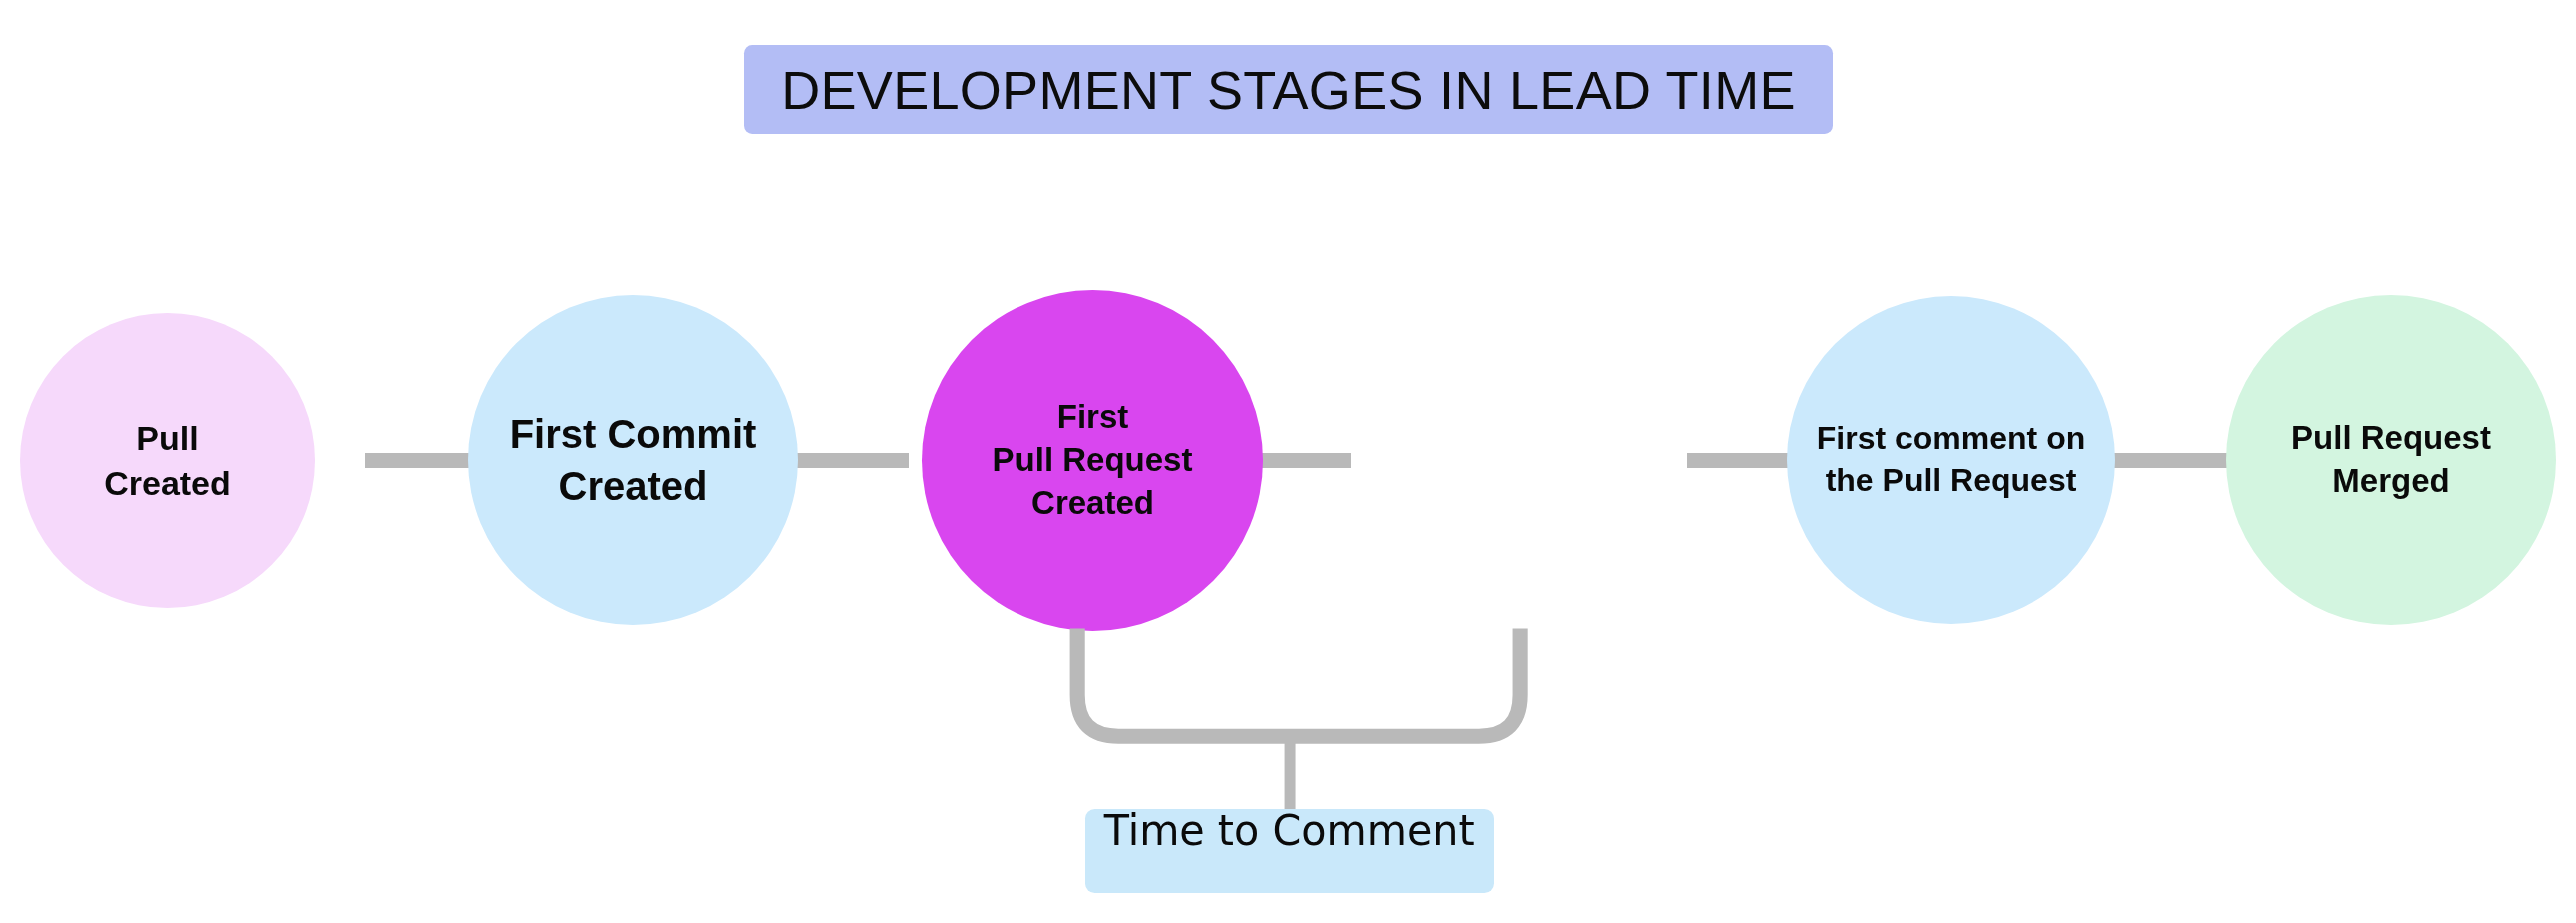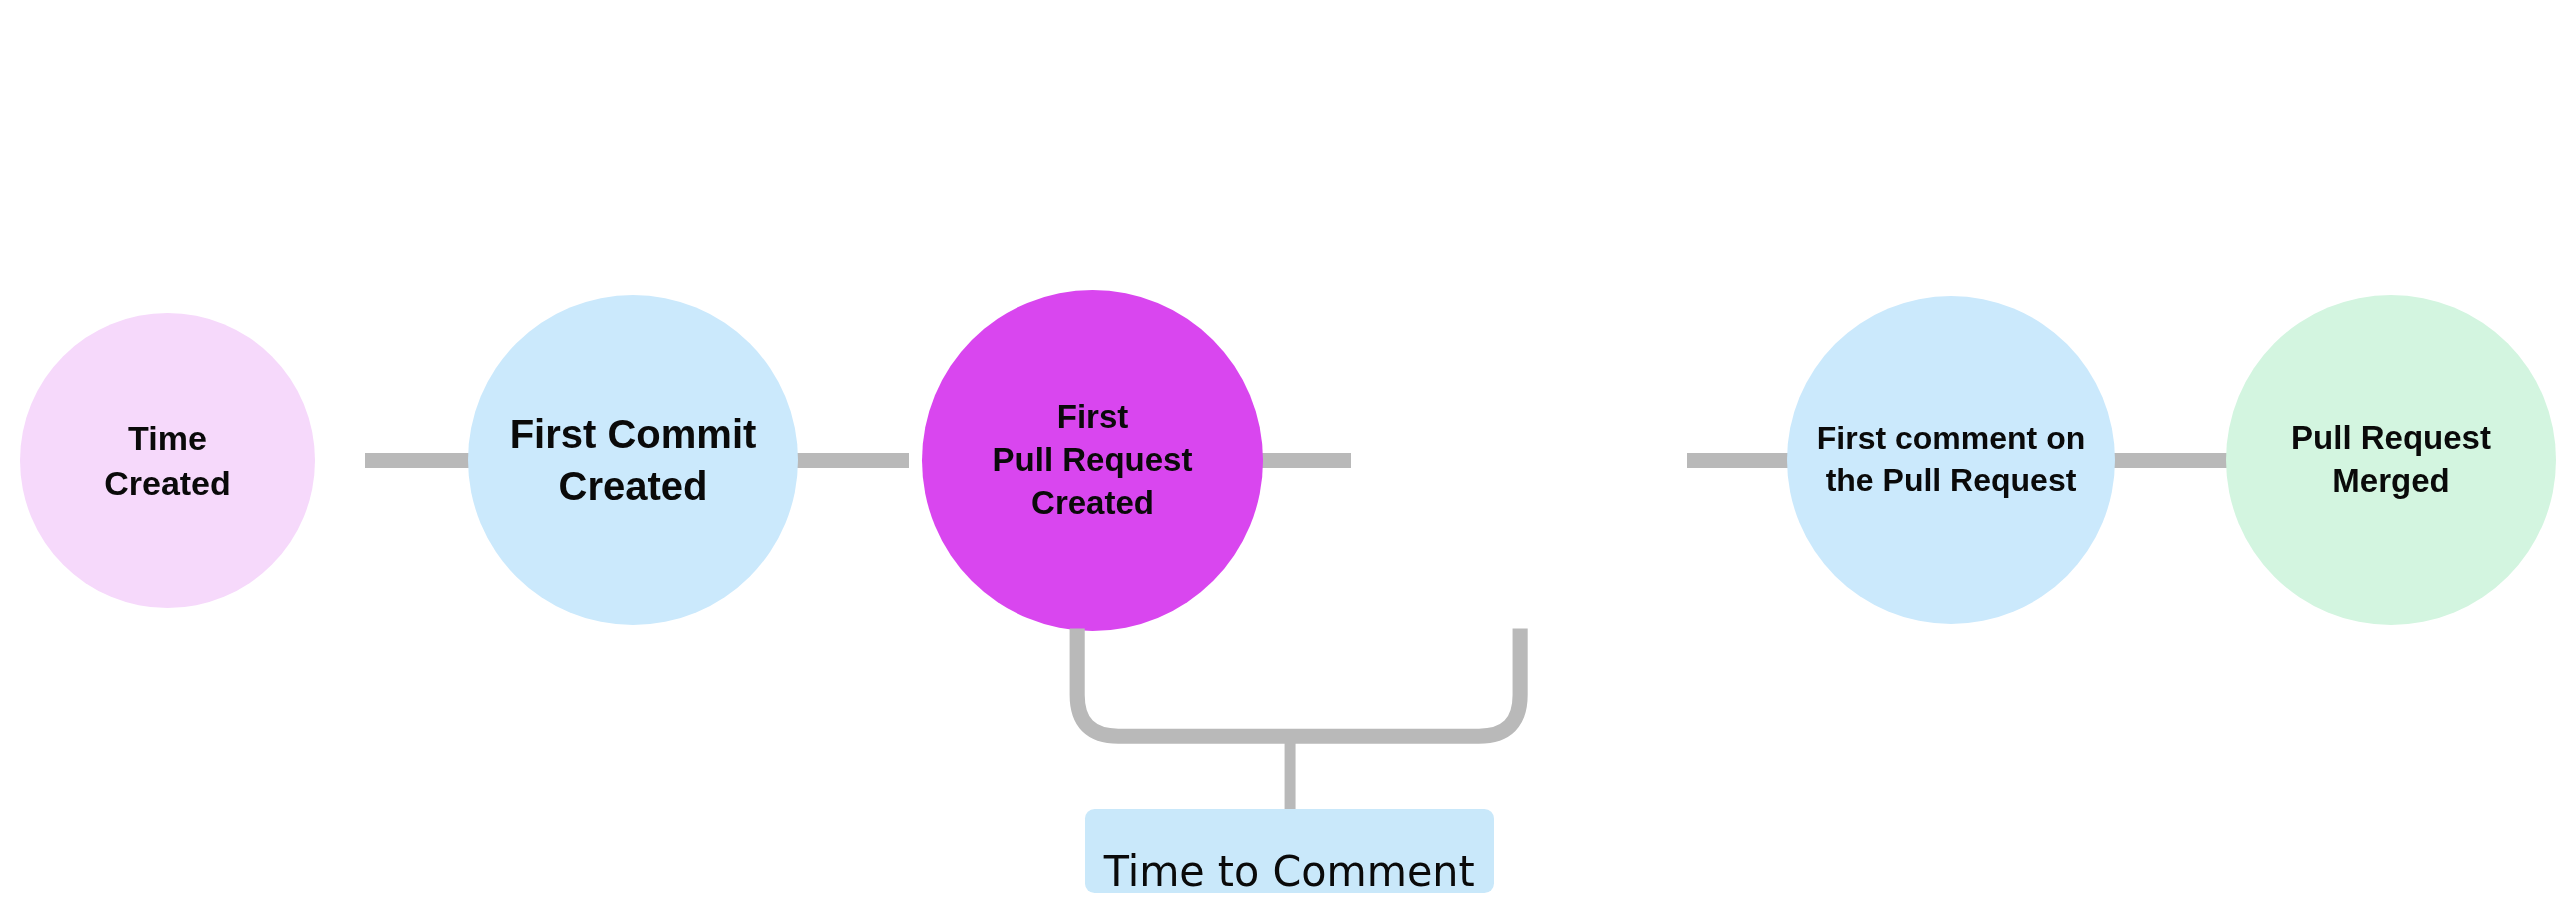--- a/index.html
+++ b/index.html
@@ -86,48 +86,51 @@
   
   .branch-box {
     position: absolute;
     left: 1085px;
     top: 809px;
     width: 409px;
     height: 84px;
     background: #c9e8fa;
     border-radius: 9.6px;
     display: flex;
-    align-items: flex-end;
+    align-items: flex-start;
     justify-content: center;
     box-sizing: border-box;
   }
   .branch-text {
     font-family: "DejaVu Sans", sans-serif;
     font-size: 43px;
     font-weight: 400;
     color: #0a0a0a;
     white-space: nowrap;
     line-height: 1;
     transform: scaleX(0.96);
   }
 </style>
 </head>
 <body>
 
 <div id="canvas">
 
+  <div class="title-box">
+    <span class="title-text">DEVELOPMENT STAGES IN LEAD TIME</span>
+  </div>
 
   <div class="rail" style="left:365px; top:453px; width:114px;"></div>
   <div class="rail" style="left:795px; top:453px; width:114px;"></div>
   <div class="rail" style="left:1242px; top:453px; width:109px;"></div>
   <div class="rail" style="left:1687px; top:453px; width:107px;"></div>
   <div class="rail" style="left:2110px; top:453px; width:118px;"></div>
 
   <div class="node" style="left:20px; top:313px; width:295px; height:295px; background:#f6d9fb;">
-    <span class="node-label" style="font-size:34px;">Time
+    <span class="node-label" style="font-size:34px;">Pull
 Created</span>
   </div>
 
   <div class="node" style="left:468px; top:295px; width:330px; height:330px; background:#cbe9fc;">
     <span class="node-label" style="font-size:40px;">First Commit
 Created</span>
   </div>
 
   <div class="node" style="left:922px; top:290px; width:341px; height:341px; background:#d946ef;">
     <span class="node-label" style="font-size:33px;">First

